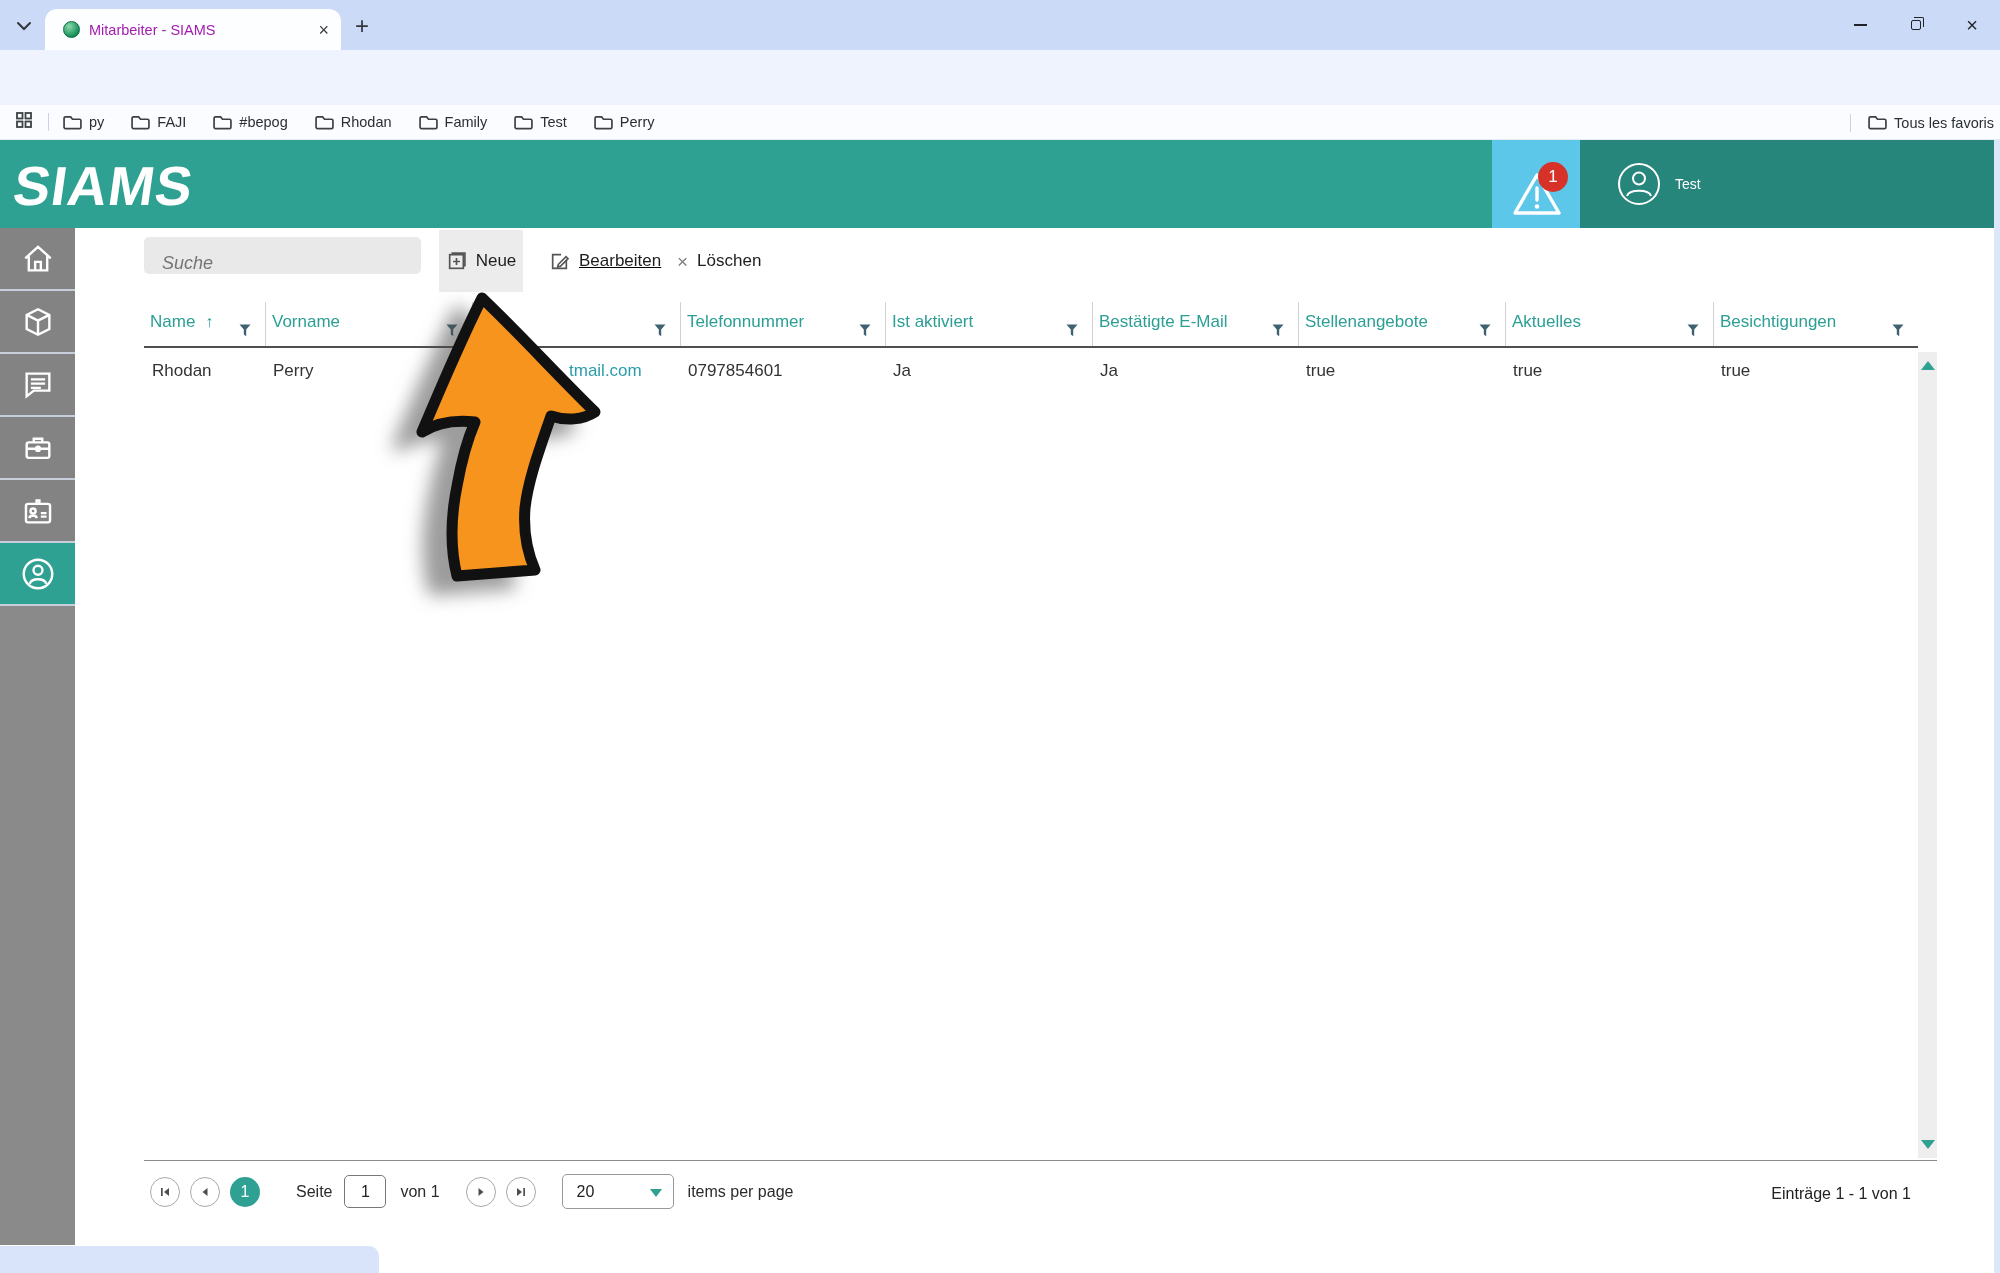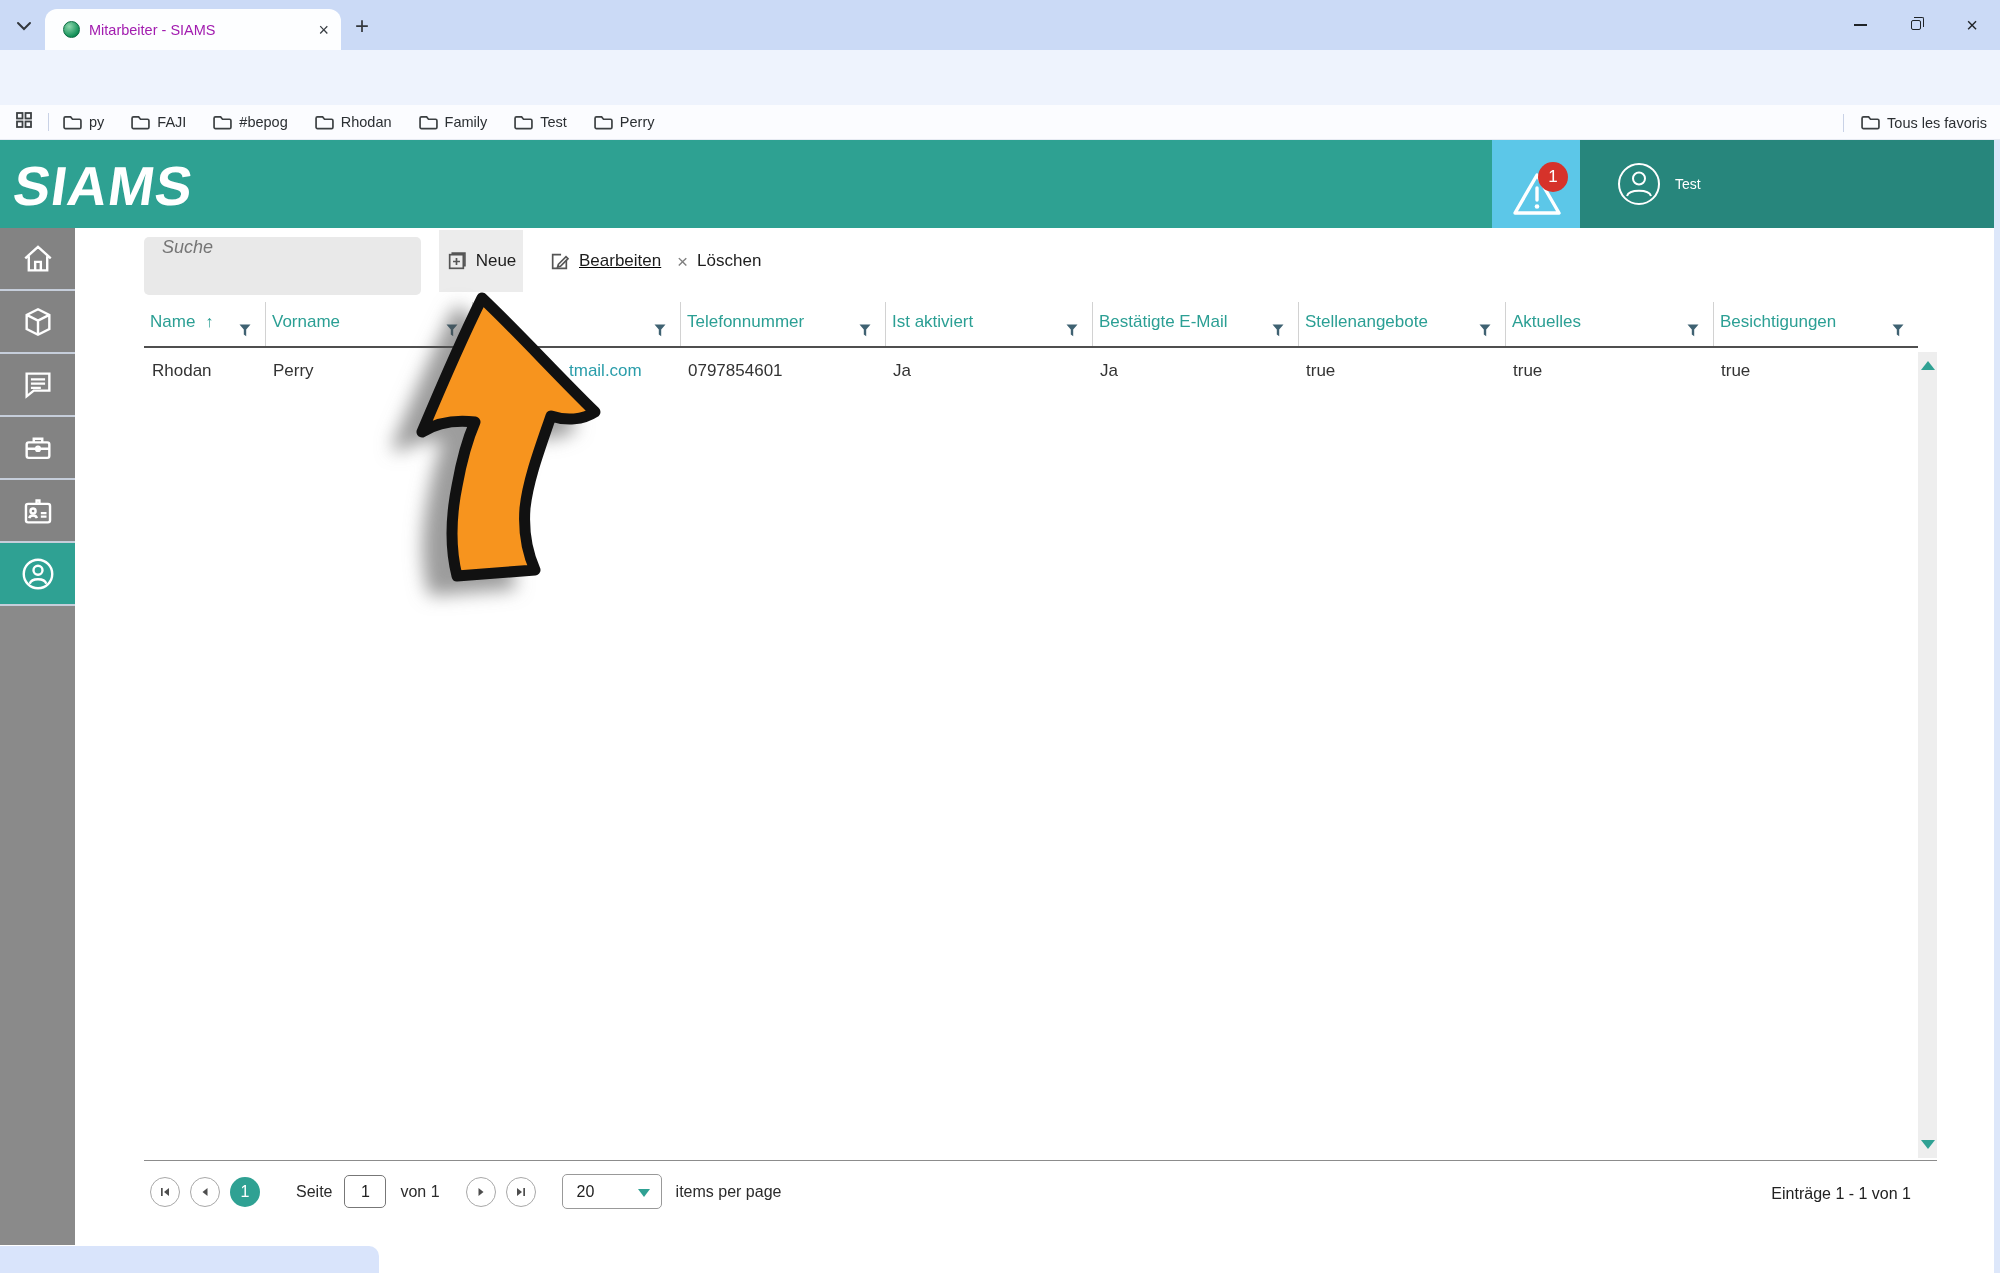--- a/index.html
+++ b/index.html
@@ -31,42 +31,42 @@
   .rm-ext { width:27px; height:27px; border:1.5px solid #555; border-radius:50%; display:flex; align-items:center; justify-content:center; font-size:9.5px; color:#333; font-weight:bold; }
   .kebab { font-size:19px; color:#3c4045; letter-spacing:0; }
   .star-glyph { font-size:23px; color:#43474c; }
 
   .bookmarks-bar { position:absolute; left:0; top:105px; width:2000px; height:35px; background:#fbfcff; border-bottom:1px solid #e7ebf3; display:flex; align-items:center; }
   .bm-grid { margin-left:16px; }
   .bm-sep { width:1px; height:18px; background:#c9d2e6; margin:0 14px 0 16px; }
   .bm-list { display:flex; align-items:center; gap:27px; }
   .bm-item { display:flex; align-items:center; gap:7px; }
   .bm-label { font-size:14.5px; color:#2b2f33;text-align:center; }
-  .bm-right { position:absolute; right:13px; top:0; height:35px; display:flex; align-items:center; gap:7px; }
+  .bm-right { position:absolute; right:6px; top:0; height:35px; display:flex; align-items:center; gap:7px; }
   .bm-right .bm-sep2 { width:1px; height:18px; background:#c9d2e6; margin-right:10px; }
 
   
   .app-header { position:absolute; left:0; top:140px; width:2000px; height:88px; background:#2ea192; }
   .logo { position:absolute; left:14px; top:14px; font-size:55px; font-weight:bold; color:#ffffff; transform:skewX(-8deg); letter-spacing:1px; }
   .lang-select { position:absolute; left:1243px; top:168px; width:158px; height:38px; border:1px solid rgba(255,255,255,.9); display:flex; align-items:center; }
   .lang-label { color:#fff; font-size:20px; margin-left:18px; flex:1; }
   .lang-chev { margin-right:14px; }
   .notif-block { position:absolute; left:1492px; top:0; width:88px; height:88px; background:#5cc7e8; top:140px; }
   .notif-badge { position:absolute; left:46px; top:22px; width:30px; height:30px; border-radius:50%; background:#d6322a; color:#fff; font-size:17px; display:flex; align-items:center; justify-content:center; }
   .user-block { position:absolute; left:1580px; top:140px; width:420px; height:88px; background:#27867c; display:flex; align-items:center; }
   .user-name { color:#fff; font-size:14px; margin-left:14px; }
 
   
   .sidebar { position:absolute; left:0; top:228px; width:75px; height:1017px; background:#8a8a8a; }
   .side-item { width:75px; height:63px; background:#838383; border-bottom:2px solid #c6cedb; display:flex; align-items:center; justify-content:center; }
   .side-item.active { background:#2fa193; }
 
   
   .content { position:absolute; left:75px; top:228px; width:1925px; height:1017px; background:#fff; }
-  .search-box { position:absolute; left:69px; top:9px; width:277px; height:58px; background:#e9e9e9; border-radius:5px; display:flex; align-items:flex-start;gap:48px; }
+  .search-box { position:absolute; left:69px; top:9px; width:277px; height:37px; background:#e9e9e9; border-radius:5px; display:flex; align-items:flex-end;gap:48px; }
   .search-input { flex:1; border:none; outline:none; background:transparent; font-style:italic; font-size:18px; color:#444; padding-left:18px; font-family:"Liberation Sans",sans-serif; }
   .search-box svg { margin-right:12px; }
   .btn { display:flex; align-items:center; position:absolute; }
   .btn-label { font-size:17px; color:#1d1d1d; margin-left:9px; }
   .btn-neue { left:364px; top:2px; width:84px; height:62px; background:#ececec; justify-content:center; }
   .btn-bearbeiten { left:474px; top:13px; height:40px;text-decoration:underline; }
   .btn-loeschen { left:602px; top:13px; height:40px; }
   .x-glyph { font-size:19px; color:#808080; line-height:1; }
 
   .grid-cols { display:grid; grid-template-columns:121px 207px 208px 205px 207px 206px 207px 208px 205px; }
@@ -86,21 +86,21 @@
   .sb-down { position:absolute; left:3px; bottom:9px; width:0; height:0; border-left:7px solid transparent; border-right:7px solid transparent; border-top:9px solid #2fa193; }
 
   .pager { position:absolute; left:69px; top:932px; width:1793px; height:60px; border-top:1px solid #8c8c8c; }
   .pager-row { position:absolute; left:6px; top:13px; display:flex; align-items:center; }
   .pg-btn { width:30px; height:30px; border:1px solid #a8a8a8; border-radius:50%; background:#fff; display:flex; align-items:center; justify-content:center; margin-right:10px; }
   .pg-current { width:30px; height:30px; border-radius:50%; background:#2fa193; color:#fff; font-size:16px; display:flex; align-items:center; justify-content:center; margin-right:10px; }
   .pg-text { font-size:16px; color:#2b2b2b; }
   .seite-label { margin:0 12px 0 26px; }
   .page-input { width:42px; height:33px; border:1px solid #777; border-radius:5px; text-align:center; font-size:16px; color:#222; margin-right:14px; font-family:"Liberation Sans",sans-serif; }
   .of-label { margin-right:26px; }
-  .per-page-select { width:100px; height:35px; border:1px solid #999; border-radius:5px; display:flex; align-items:center; position:relative; margin:0 14px 0 16px; background:#fff; }
+  .per-page-select { width:112px; height:35px; border:1px solid #999; border-radius:5px; display:flex; align-items:center; position:relative; margin:0 14px 0 16px; background:#fff; }
   .per-page-value { font-size:16px; color:#222; margin-left:14px; }
   .select-caret { position:absolute; right:11px; top:14px; width:0; height:0; border-left:6px solid transparent; border-right:6px solid transparent; border-top:8px solid #2fa193; }
   .entries { position:absolute; right:26px; top:24px; font-size:16px; color:#222; }
 
   
   .status-bubble { position:absolute; left:0; top:1246px; width:379px; height:27px; background:#d9e4fb; border-radius:0 10px 0 0; }
   .right-edge { position:absolute; left:1994px; top:140px; width:6px; height:1133px; background:#dde7fa; }
 
   
   .anno-arrow { position:absolute; left:398px; top:290px; width:212px; height:296px; filter:drop-shadow(-24px 14px 9px rgba(75,75,75,0.55)); pointer-events:none; }

